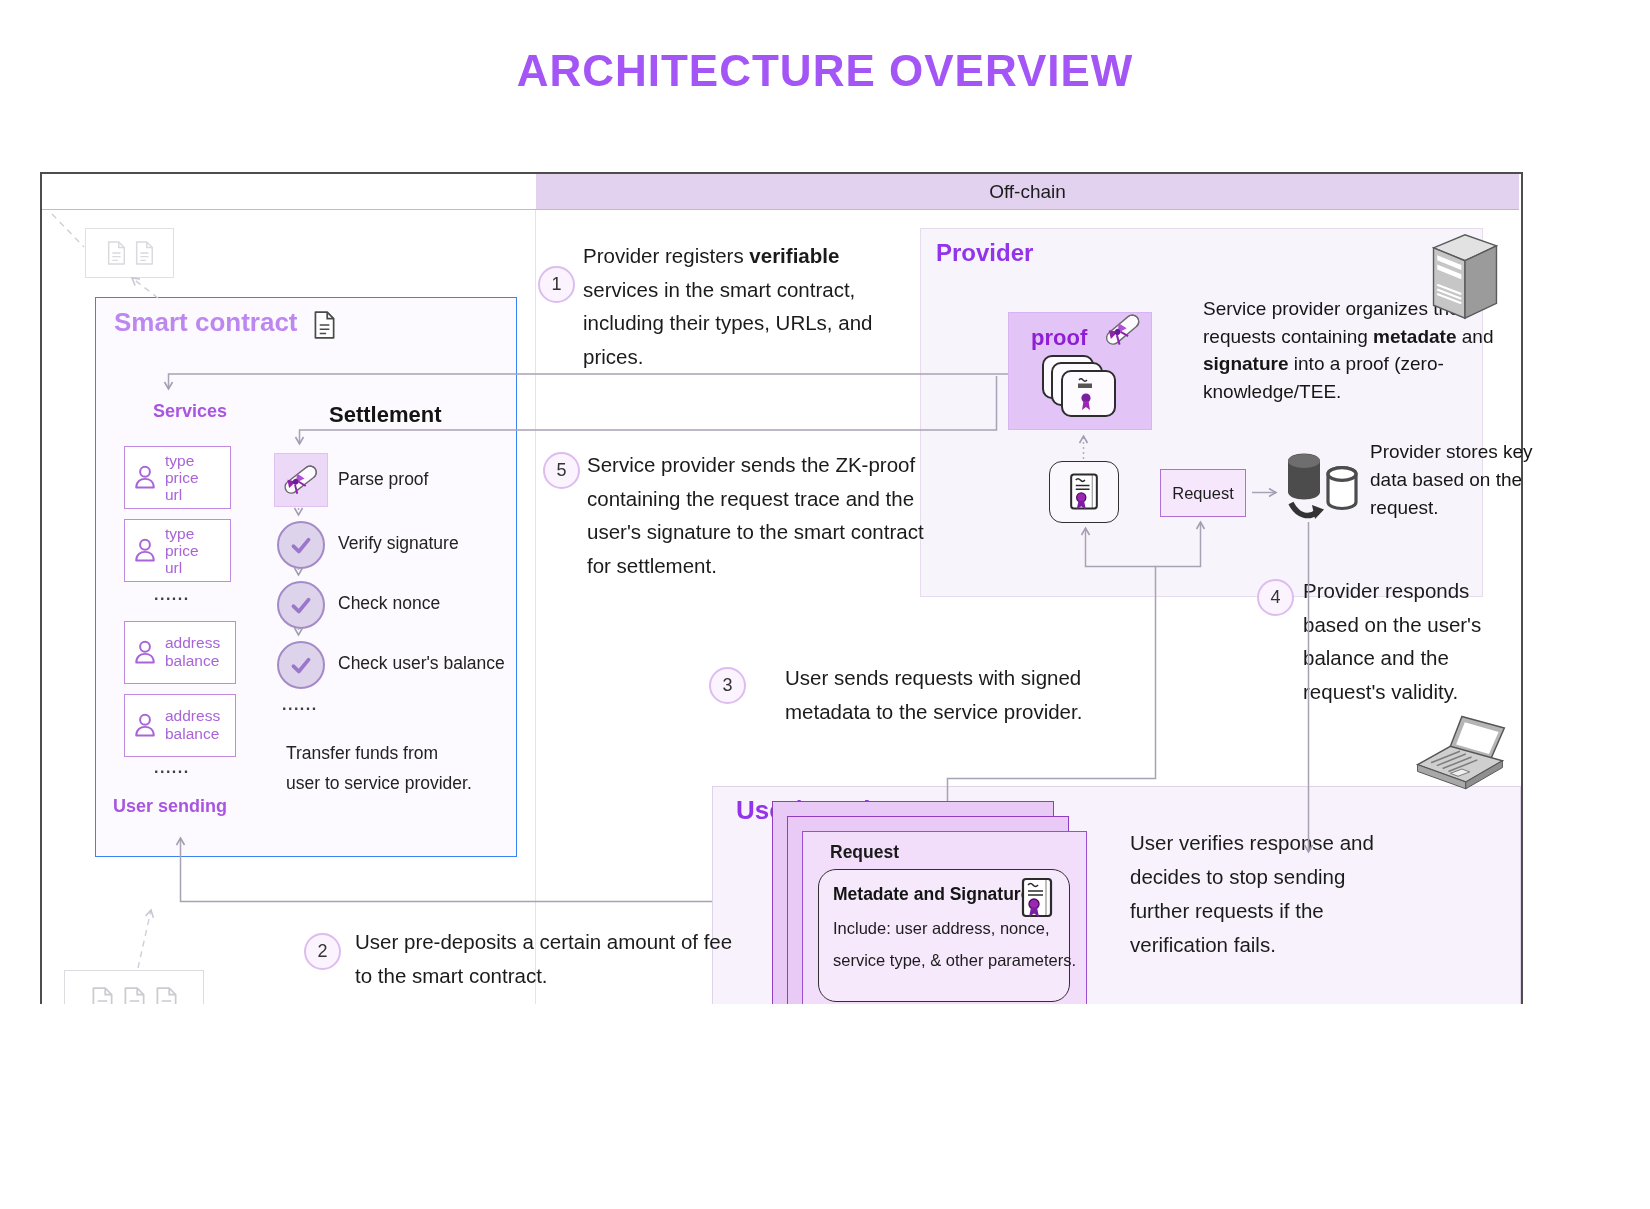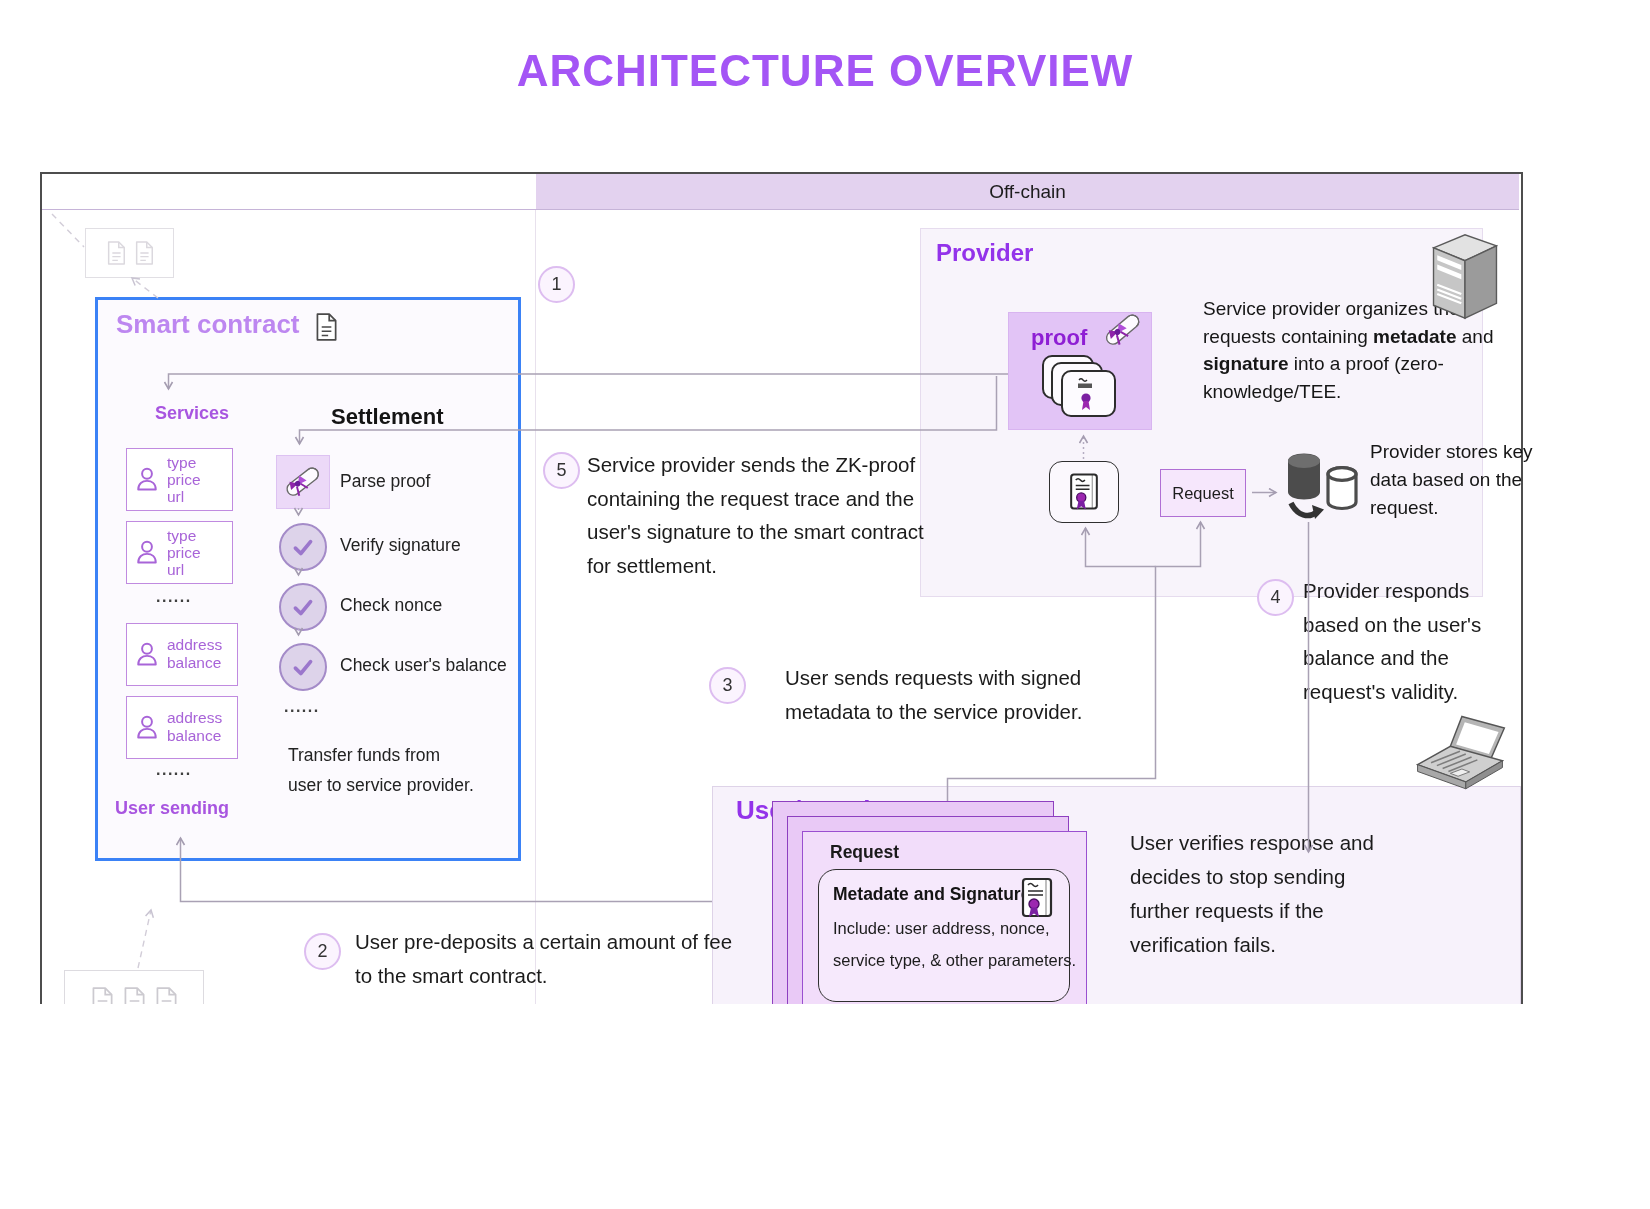--- a/index.html
+++ b/index.html
@@ -9,21 +9,21 @@
   .page-title{width:100%;text-align:center;top:46px;left:0;font-size:44px;font-weight:800;
               color:#a455f5;letter-spacing:1px;}
   .frame{left:40px;top:172px;width:1479px;height:923px;border:2px solid #4d4d4d;}
   .hdr{height:35px;display:flex;align-items:center;justify-content:center;
        font-size:19px;color:#1c1c1c;}
   .hdr-on{left:42px;top:174px;width:494px;background:#f2ebf8;}
   .hdr-off{left:536px;top:174px;width:983px;background:#e3d2ef;}
   .hdr-line{left:42px;top:209px;width:1477px;height:1px;background:#c6b4d8;}
   .divider{left:535px;top:210px;width:1px;height:885px;background:rgba(150,120,175,.22);}
   .zone-box{background:#f8f4fb;border:1px solid #e6dcee;text-align:center;}
-  .sc-box{left:95px;top:297px;width:420px;height:558px;background:#fcfafe;border:3px solid #3b82f6;}
+  .sc-box{left:95px;top:297px;width:420px;height:558px;background:#fcfafe;border:1px solid #3b82f6;}
   .pv-box{left:920px;top:228px;width:561px;height:367px;}
   .ud-box{left:712px;top:786px;width:807px;height:264px;background:#f7f2fb;border:1px solid #ded3e8;}
   .sc-title{font-size:26px;font-weight:700;color:#bd87f0;}
   .zone-title{font-size:24px;font-weight:700;color:#9333ea;}
   .ud-title{font-size:26px;font-weight:700;color:#9333ea;}
   .col-label-p{font-size:18px;font-weight:700;color:#a855e0;}
   .col-label-d{font-size:22px;font-weight:700;color:#141414;}
   .svc-box{width:105px;height:61px;background:#fff;border:1.5px solid #c08ae0;}
   .acc-box{width:110px;height:61px;background:#fff;border:1.5px solid #c08ae0;}
   .svc-text{font-size:15.5px;line-height:17px;color:#a864d8;}
@@ -302,20 +302,23 @@
     <div>further requests if the</div>
     <div>verification fails.</div>
   </div>
   <svg class="abs" style="left:1406px;top:714px;" width="108" height="84">
       <use href="#i-laptop"></use>
     </svg>
 
   <div class="abs step-circle" style="left:538px;top:266px;">
       <span>1</span>
     </div>
+  <div class="abs step-text" style="left:583px;top:239px;width:330px;">
+    <span>Provider registers </span><span class="b">verifiable</span><span> services in the smart contract, including their types, URLs, and prices.</span>
+  </div>
 
   <div class="abs step-circle" style="left:543px;top:452px;">
       <span>5</span>
     </div>
   <div class="abs step-text" style="left:587px;top:448px;width:348px;">Service provider sends the ZK-proof containing the request trace and the user's signature to the smart contract for settlement.</div>
 
   <div class="abs step-circle" style="left:709px;top:667px;">
       <span>3</span>
     </div>
   <div class="abs step-text" style="left:785px;top:661px;width:340px;">User sends requests with signed metadata to the service provider.</div>

